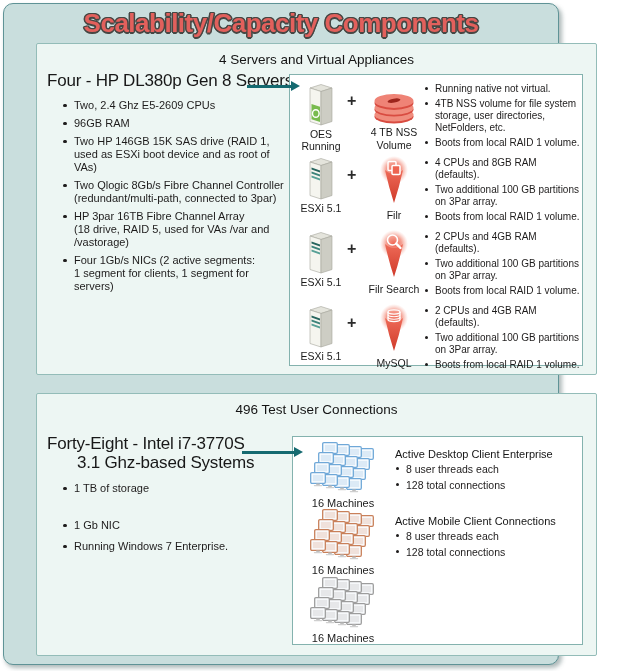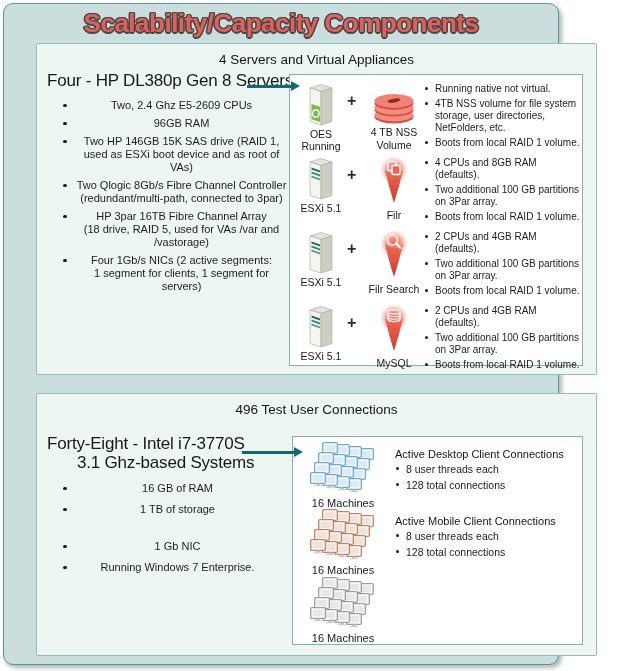--- a/index.html
+++ b/index.html
@@ -23,21 +23,21 @@
   }
   .section {
     position:absolute; left:32px; width:561px;
     background:#edf6f3; border:1.6px solid #93bcb8; border-radius:2px;
   }
   .section1 { top:39px; height:332px; }
   .section2 { top:389px; height:263px;text-decoration:underline; }
   .sec-header { position:absolute; top:8px; left:0; right:0; text-align:center; font-size:13.5px; color:#141414; }
 
   .s-heading { position:absolute; font-size:17px; letter-spacing:-0.2px; color:#181818; white-space:nowrap; }
-  .sub-bullets { position:absolute;text-align:center; }
+  .sub-bullets { position:absolute; }
   .b-item { position:relative; padding-left:13px; font-size:11px; line-height:13px; margin-bottom:5px; }
   .b-item::before { content:""; position:absolute; left:2px; top:4.6px; width:3.6px; height:3.6px; border-radius:50%; background:#1e1c1c; }
   .b-line { display:block; }
 
   .arrow { position:absolute; height:2.6px; background:var(--arrow-teal,#156a70); z-index:5; }
   .arrow::after {
     content:""; position:absolute; right:-9px; top:50%; transform:translateY(-50%);
     width:0; height:0; border-left:9px solid var(--arrow-teal,#156a70);
     border-top:5.5px solid transparent; border-bottom:5.5px solid transparent;
   }
@@ -272,39 +272,38 @@
     </div>
   </div>
 
   <div class="section section2">
     <div class="sec-header">496 Test User Connections</div>
 
     <div class="s-heading" style="left:10px; top:40px;">Forty-Eight - Intel i7-3770S</div>
     <div class="s-heading" style="left:40px; top:59px;">3.1 Ghz-based Systems</div>
 
     <div class="sub-bullets" style="left:24px; top:88px; width:220px;">
-      <div class="b-item" style="margin-bottom:8px;">16 GB of RAM</div>
       <div class="b-item" style="margin-bottom:24px;">1 TB of storage</div>
       <div class="b-item" style="margin-bottom:8px;">1 Gb NIC</div>
       <div class="b-item">Running Windows 7 Enterprise.</div>
     </div>
 
     <div class="arrow arrow2"></div>
 
     <div class="inner inner2">
 
       <div class="conn-row" style="top:4px;">
         <div class="cluster-block c-blue">
           <svg width="74" height="54" viewBox="0 0 74 54">
               <use href="#cluster16"></use>
             </svg>
           <div class="machines-label">16 Machines</div>
         </div>
         <div class="conn-text">
-          <div class="conn-title">Active Desktop Client Connections</div>
+          <div class="conn-title">Active Desktop Client Enterprise</div>
           <div class="rb-item">8 user threads each</div>
           <div class="rb-item">128 total connections</div>
         </div>
       </div>
 
       <div class="conn-row" style="top:71px;">
         <div class="cluster-block c-orange">
           <svg width="74" height="54" viewBox="0 0 74 54">
               <use href="#cluster16"></use>
             </svg>

